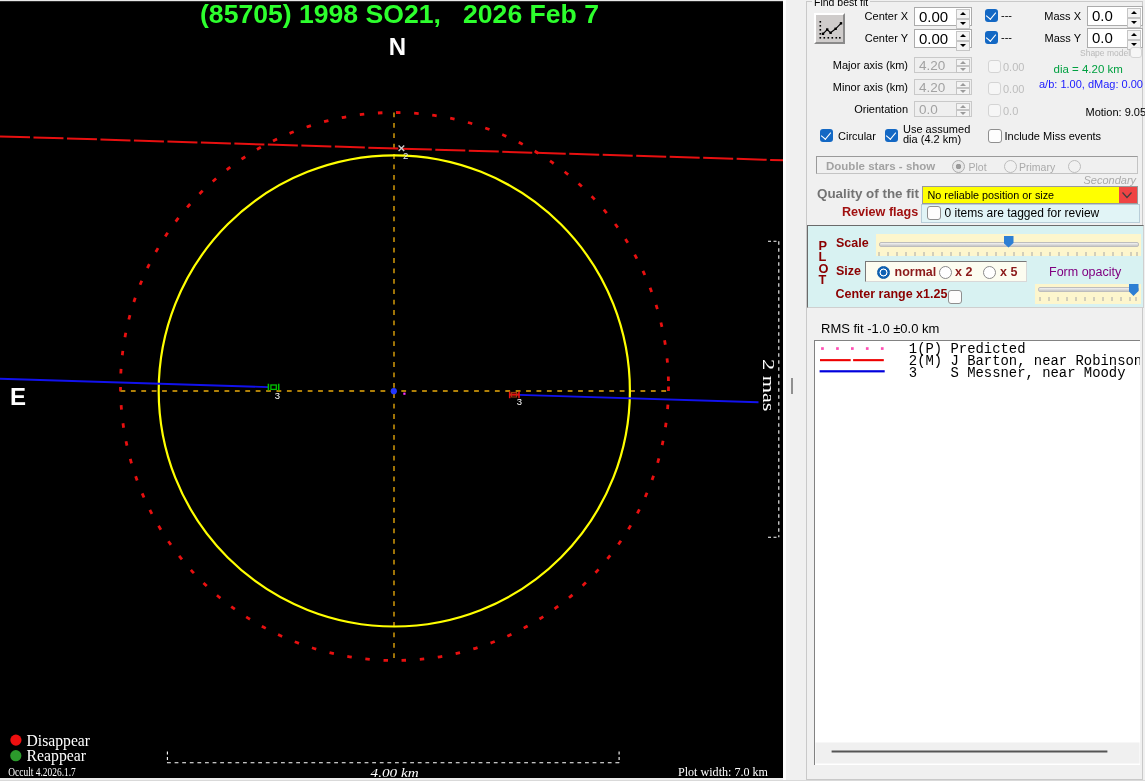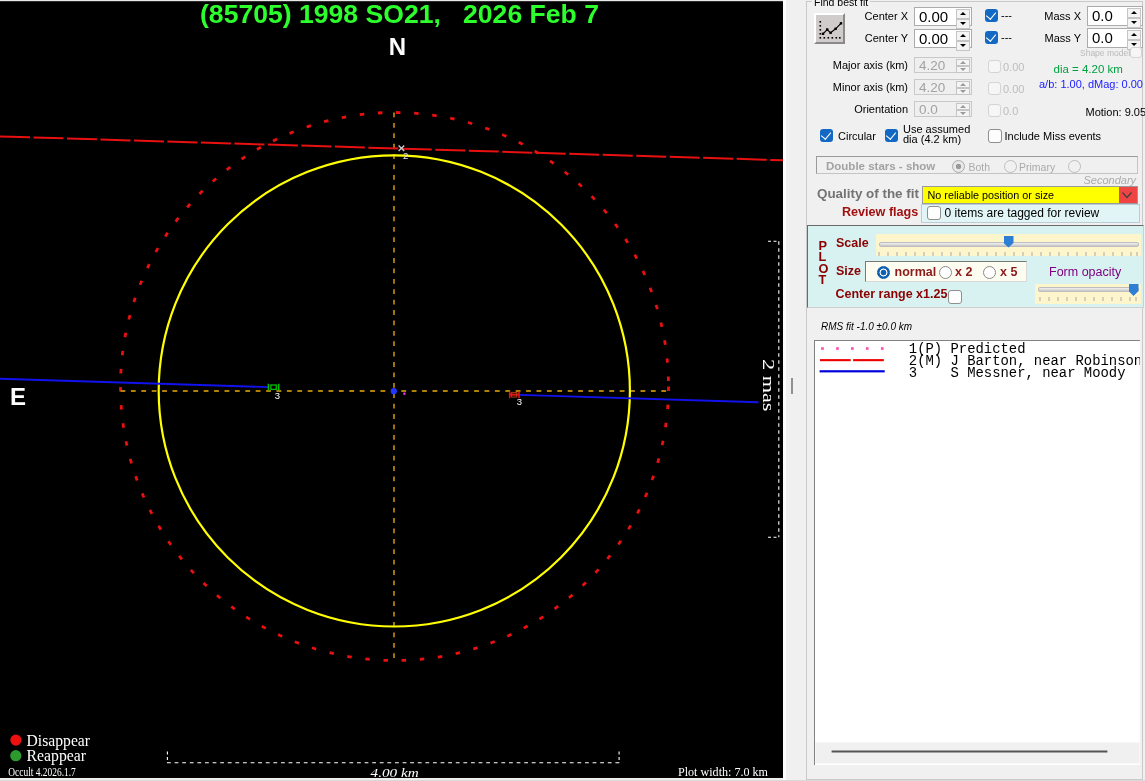--- a/index.html
+++ b/index.html
@@ -227,21 +227,21 @@
 <div class="cbx" style="left:819.5px;top:129px;"></div>
 <div class="lbl" style="left:838px;top:130px;">Circular</div>
 <div class="cbx" style="left:884.5px;top:129px;"></div>
 <div class="lbl" style="left:903px;top:124px;line-height:10.1px;font-size:11px;">Use assumed<br>dia (4.2 km)</div>
 <div class="cbw" style="left:987.5px;top:129px;"></div>
 <div class="lbl" style="left:1004.5px;top:130px;">Include Miss events</div>
 
 <div class="abs" style="left:815.8px;top:156px;width:320px;height:16.2px;border:1.5px solid #9a9a9a;border-right-color:#c4c4c4;border-bottom-color:#c4c4c4;"></div>
 <div class="lbl" style="left:826px;top:159.5px;font-weight:bold;font-size:11.5px;color:#a2a2a2;">Double stars - show</div>
 <div class="radio seldis" style="left:951.5px;top:160px;"></div>
-<div class="lbl" style="left:968.5px;top:161px;color:#aaa;font-size:10.5px;">Both</div>
+<div class="lbl" style="left:968.5px;top:161px;color:#aaa;font-size:10.5px;">Plot</div>
 <div class="radio dis" style="left:1004px;top:160px;"></div>
 <div class="lbl" style="left:1019px;top:161px;color:#aaa;font-size:10.5px;">Primary</div>
 <div class="radio dis" style="left:1068px;top:160px;"></div>
 <div class="lbl" style="left:1083.5px;top:174px;color:#aaa;font-size:11px;font-style:italic;">Secondary</div>
 
 <div class="lbl" style="left:817px;top:186.3px;font-weight:bold;font-size:13.4px;color:#737373;text-align:right;">Quality of the fit</div>
 <div class="abs" style="left:922px;top:185.5px;width:214px;height:16px;border:1px solid #9a9a9a;background:#ef4444;">
   <div class="abs" style="left:0;top:0;width:196px;height:16px;background:#ffff00;"></div>
   <div class="abs" style="left:4.5px;top:2px;font-size:10.8px;color:#000;white-space:nowrap;">No reliable position or size</div>
   <svg class="abs" style="left:198px;top:4px;" width="12" height="9" xmlns="http://www.w3.org/2000/svg">
@@ -321,21 +321,21 @@
       <line x1="65" y1="0" x2="65" y2="4"></line>
       <line x1="74" y1="0" x2="74" y2="4"></line>
       <line x1="83" y1="0" x2="83" y2="4"></line>
       <line x1="92" y1="0" x2="92" y2="4"></line>
       <line x1="98" y1="0" x2="98" y2="4"></line>
     </g>
 </svg>
 <div class="lbl" style="left:835.5px;top:287.3px;font-weight:bold;font-size:12.5px;color:#8b0000;">Center range x1.25</div>
 <div class="cbw" style="left:948px;top:289.5px;"></div>
 
-<div class="lbl" style="left:821px;top:321px;font-size:10px;font-style:italic;">RMS fit -1.0 ±0.0 km</div>
+<div class="lbl" style="left:821px;top:321px;font-size:13px;">RMS fit -1.0 ±0.0 km</div>
 
 <div class="abs" style="left:814px;top:340px;width:325px;height:423.5px;background:#fff;border-top:1.5px solid #828282;border-left:1.5px solid #828282;"></div>
 <svg class="abs" style="left:814px;top:340px;" width="326" height="424" xmlns="http://www.w3.org/2000/svg">
   <g fill="#ff50b4">
     <rect x="7.1" y="7.2" width="2.7" height="2.7"></rect>
       <rect x="22.1" y="7.2" width="2.7" height="2.7"></rect>
       <rect x="37" y="7.2" width="2.7" height="2.7"></rect>
       <rect x="51.9" y="7.2" width="2.7" height="2.7"></rect>
       <rect x="66.9" y="7.2" width="2.7" height="2.7"></rect>
   </g>

